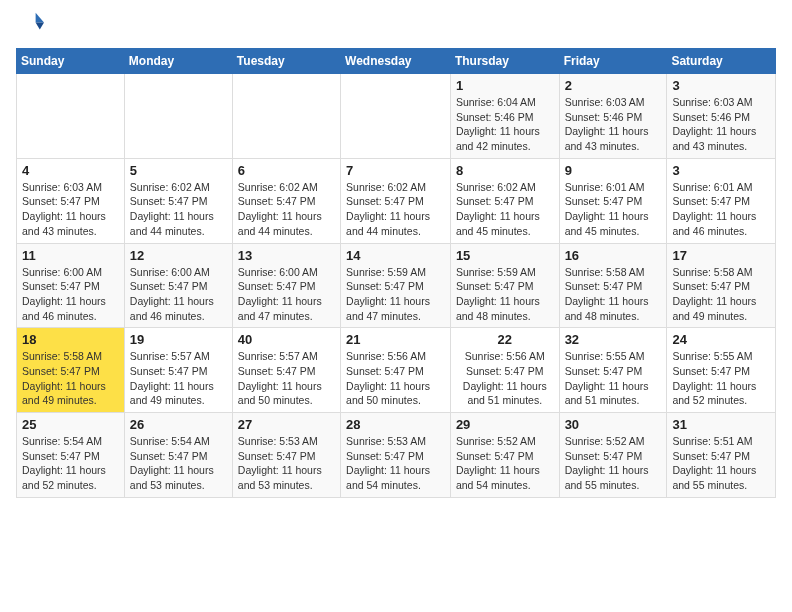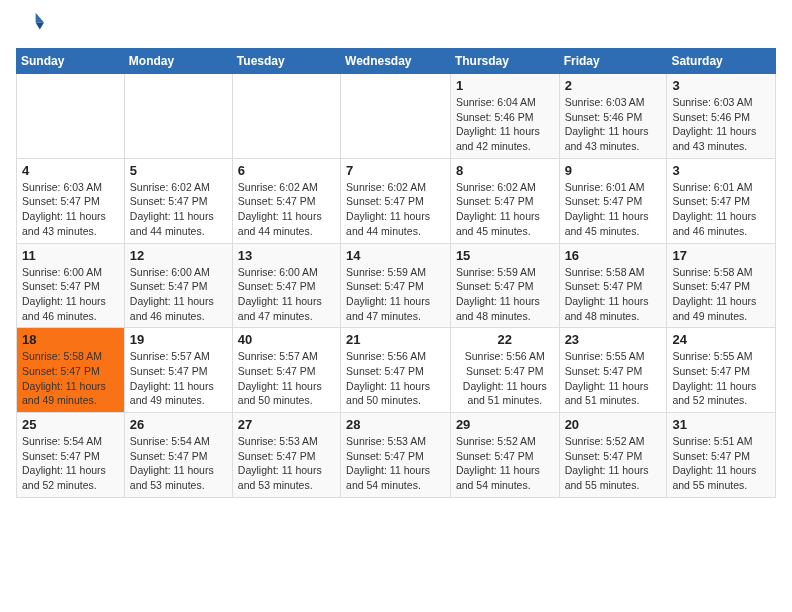--- a/index.html
+++ b/index.html
@@ -206,42 +206,42 @@
           <td style="background: rgb(249, 249, 249);">
             <span class="day-number">16</span>
             <div class="day-info">Sunrise: 5:58 AM<br>Sunset: 5:47 PM<br>Daylight: 11 hours<br>and 48 minutes.</div>
           </td>
           <td style="background: rgb(249, 249, 249);">
             <span class="day-number">17</span>
             <div class="day-info">Sunrise: 5:58 AM<br>Sunset: 5:47 PM<br>Daylight: 11 hours<br>and 49 minutes.</div>
           </td>
         </tr>
         <tr>
-          <td style="background: #f97316;">
+          <td style="background: #fde047;">
             <span class="day-number">18</span>
             <div class="day-info">Sunrise: 5:58 AM<br>Sunset: 5:47 PM<br>Daylight: 11 hours<br>and 49 minutes.</div>
           </td>
           <td style="background: rgb(255, 255, 255);">
             <span class="day-number">19</span>
             <div class="day-info">Sunrise: 5:57 AM<br>Sunset: 5:47 PM<br>Daylight: 11 hours<br>and 49 minutes.</div>
           </td>
           <td style="background: rgb(255, 255, 255);">
             <span class="day-number">40</span>
             <div class="day-info">Sunrise: 5:57 AM<br>Sunset: 5:47 PM<br>Daylight: 11 hours<br>and 50 minutes.</div>
           </td>
           <td style="background: rgb(255, 255, 255);">
             <span class="day-number">21</span>
             <div class="day-info">Sunrise: 5:56 AM<br>Sunset: 5:47 PM<br>Daylight: 11 hours<br>and 50 minutes.</div>
           </td>
           <td style="background: rgb(255, 255, 255); text-align: center;">
             <span class="day-number">22</span>
             <div class="day-info">Sunrise: 5:56 AM<br>Sunset: 5:47 PM<br>Daylight: 11 hours<br>and 51 minutes.</div>
           </td>
           <td style="background: rgb(255, 255, 255);">
-            <span class="day-number">23</span>
+            <span class="day-number">32</span>
             <div class="day-info">Sunrise: 5:55 AM<br>Sunset: 5:47 PM<br>Daylight: 11 hours<br>and 51 minutes.</div>
           </td>
           <td style="background: rgb(255, 255, 255);">
             <span class="day-number">24</span>
             <div class="day-info">Sunrise: 5:55 AM<br>Sunset: 5:47 PM<br>Daylight: 11 hours<br>and 52 minutes.</div>
           </td>
         </tr>
         <tr>
           <td style="background: rgb(249, 249, 249);">
             <span class="day-number">25</span>
@@ -257,21 +257,21 @@
           </td>
           <td style="background: rgb(249, 249, 249);">
             <span class="day-number">28</span>
             <div class="day-info">Sunrise: 5:53 AM<br>Sunset: 5:47 PM<br>Daylight: 11 hours<br>and 54 minutes.</div>
           </td>
           <td style="background: rgb(249, 249, 249);">
             <span class="day-number">29</span>
             <div class="day-info">Sunrise: 5:52 AM<br>Sunset: 5:47 PM<br>Daylight: 11 hours<br>and 54 minutes.</div>
           </td>
           <td style="background: rgb(249, 249, 249);">
-            <span class="day-number">20</span>
+            <span class="day-number">30</span>
             <div class="day-info">Sunrise: 5:52 AM<br>Sunset: 5:47 PM<br>Daylight: 11 hours<br>and 55 minutes.</div>
           </td>
           <td style="background: rgb(249, 249, 249);">
             <span class="day-number">31</span>
             <div class="day-info">Sunrise: 5:51 AM<br>Sunset: 5:47 PM<br>Daylight: 11 hours<br>and 55 minutes.</div>
           </td>
         </tr>
       </tbody>
   </table>
 </div>

